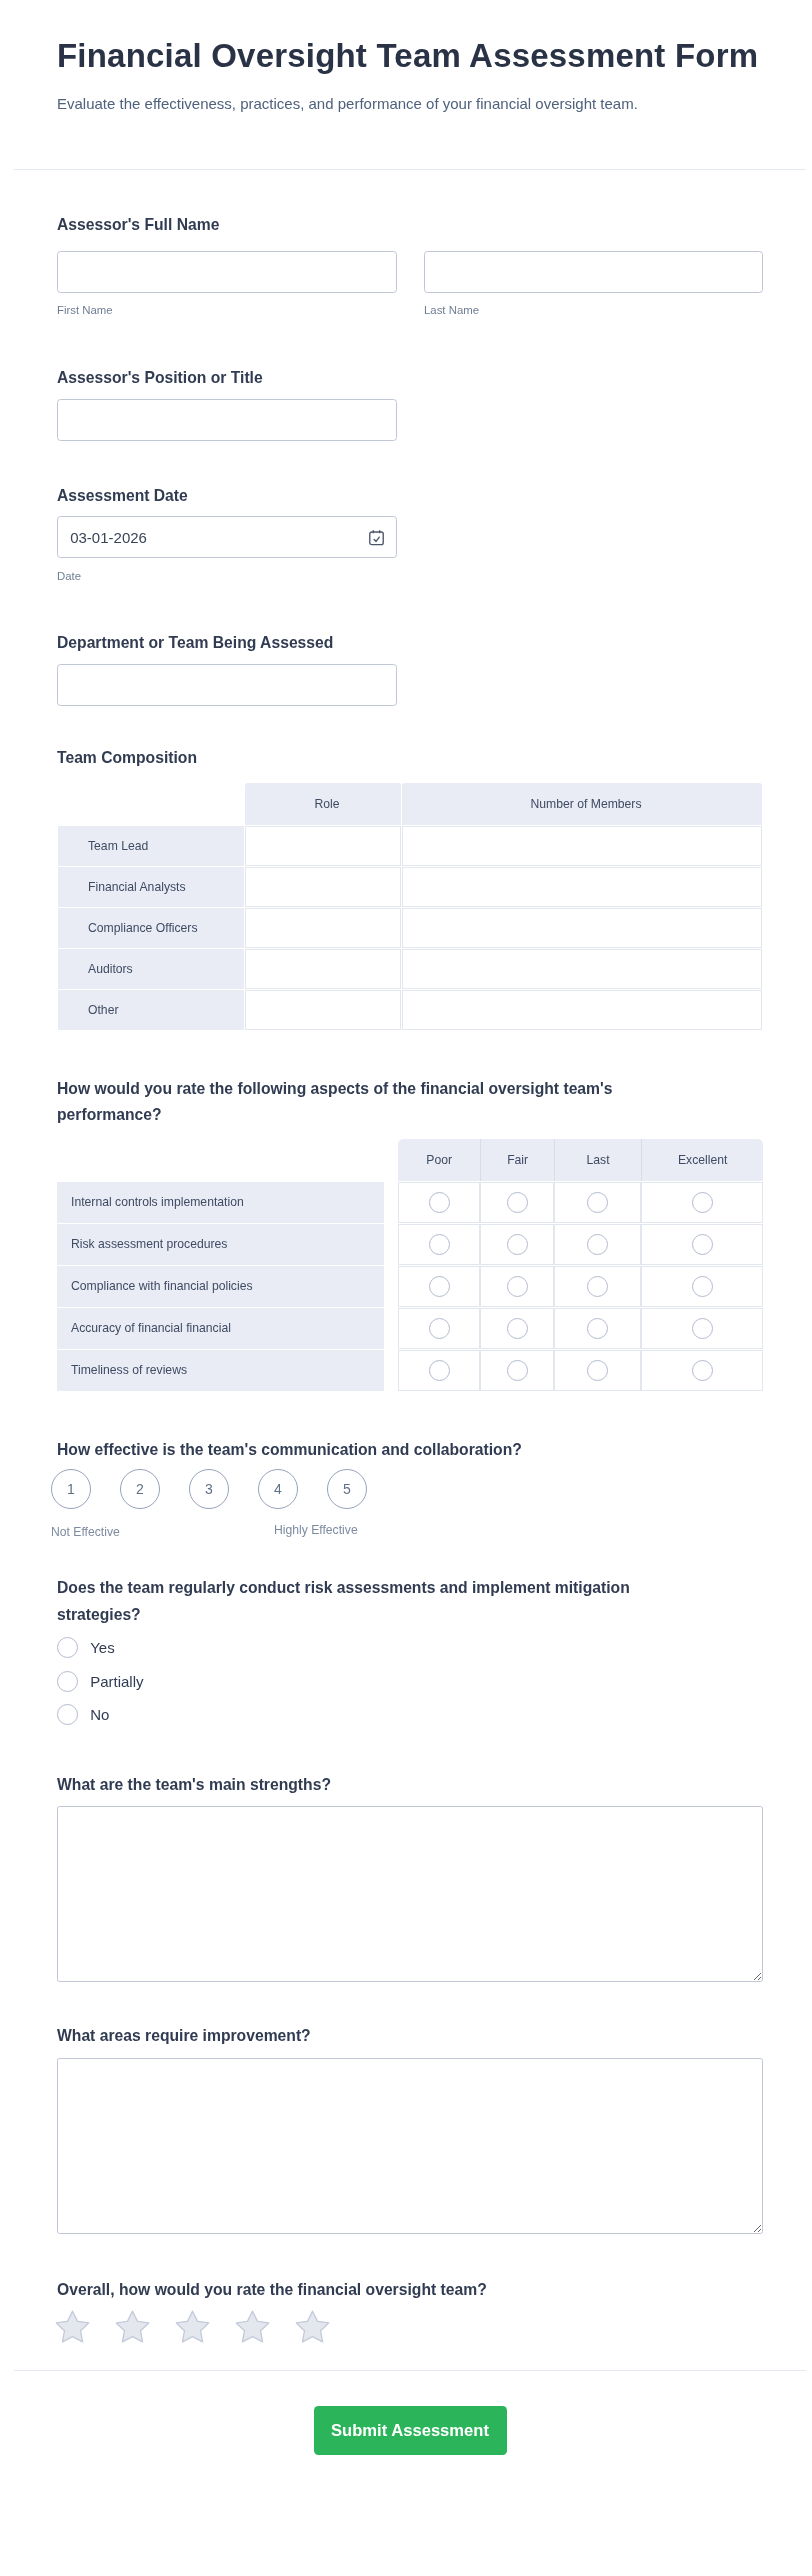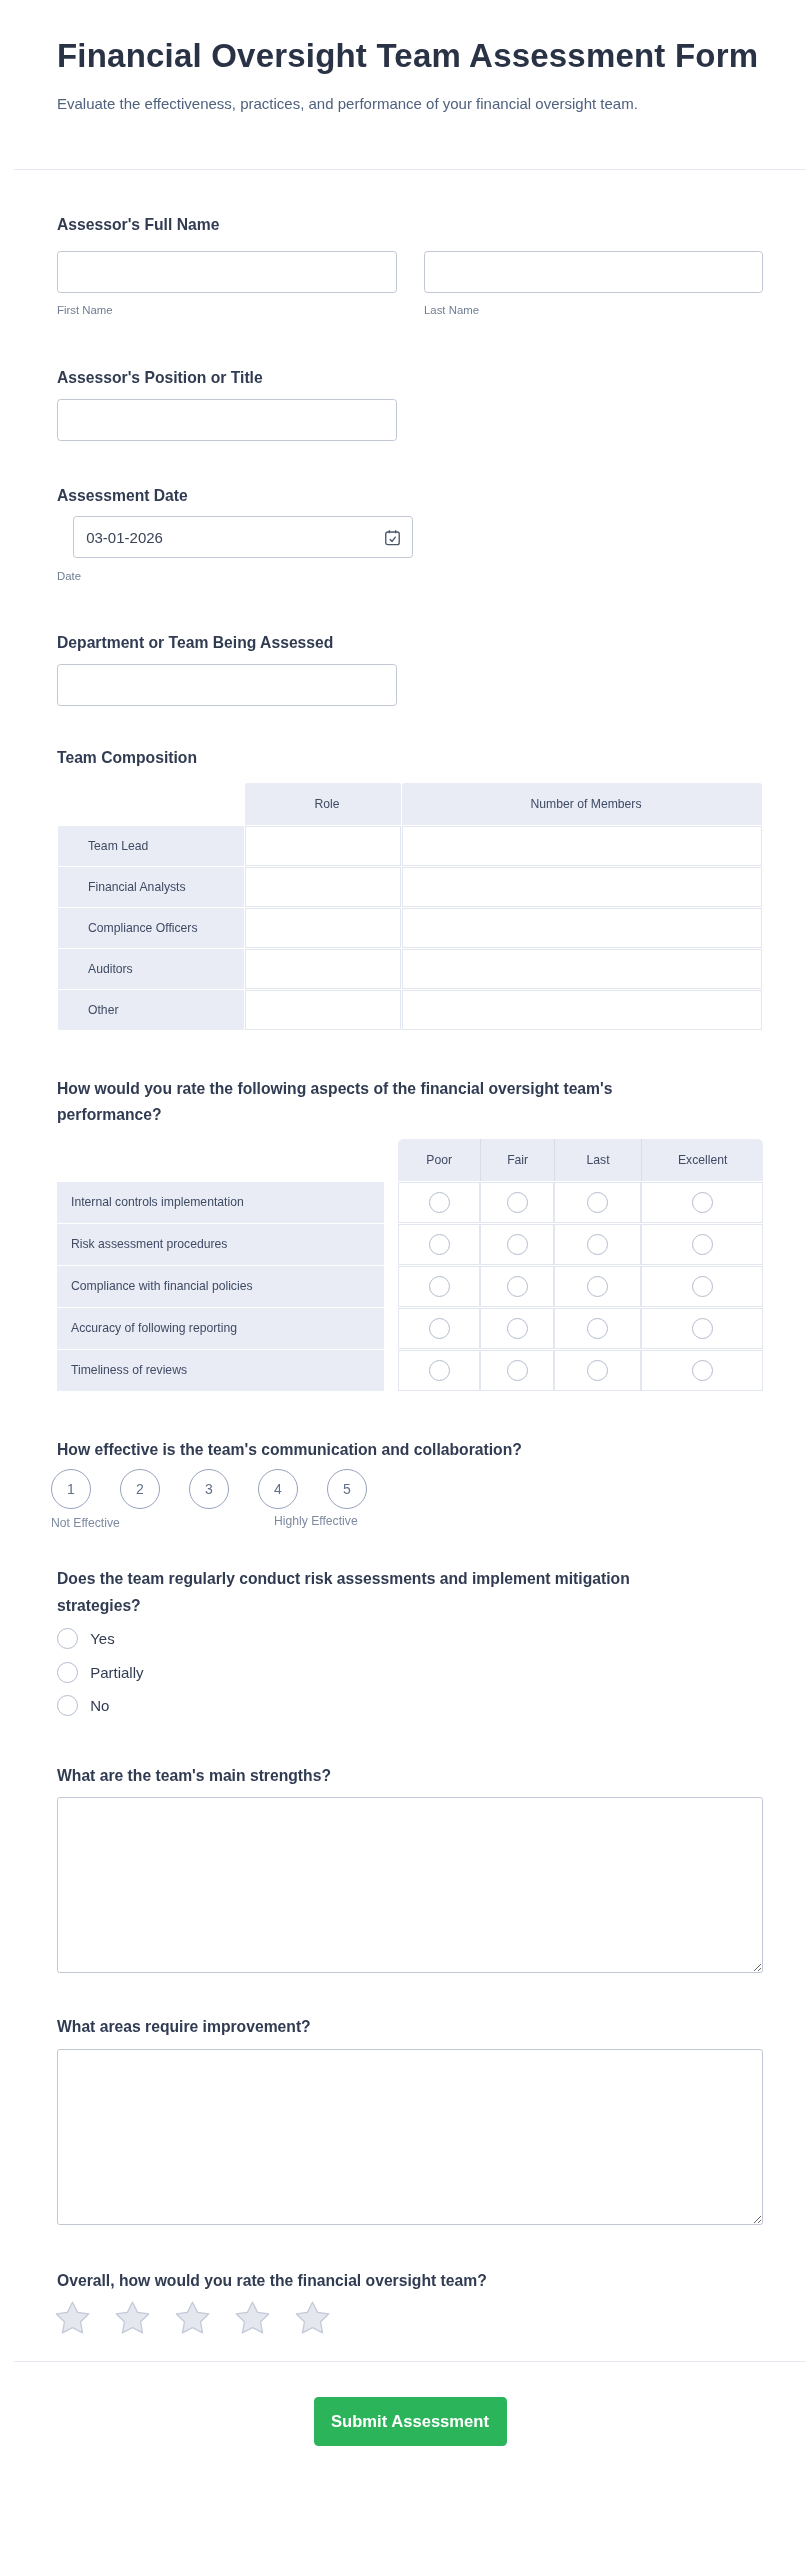--- a/index.html
+++ b/index.html
@@ -41,21 +41,21 @@
   .mt55 { margin-top: 48px; } .mt52 { margin-top: 45px; }
   .mt54 { margin-top: 47px; } .mt49 { margin-top: 43px; }
   .mt47 { margin-top: 41px; } .mt45 { margin-top: 39px; }
   .mt42 { margin-top: 37px; }
   .input-row { display: flex; gap: 27px; margin-top: 12.2px; }
   .single-input { margin-top: 7px; }
   .sublabel-row { display: flex; }
   .sublabel-row .sub-label:first-child { width: 367px; }
 
   
-  .date-wrap { position: relative; width: 340px; margin-top: 7px; margin-left: 16px; }
+  .date-wrap { position: relative; width: 340px; margin-top: 7px; }
   .date-wrap .text-input { width: 340px; padding-right: 40px; }
   .cal-icon { position: absolute; right: 11.4px; top: 11.4px; cursor: pointer; }
 
   
   table.team-table {
     margin-top: 10.5px; width: 706px;
     border-collapse: separate; border-spacing: 1.7px;
     table-layout: fixed;
   }
   table.team-table col.c-label { width: 186px; }
@@ -110,21 +110,21 @@
   }
 
   
   .scale-row { display: flex; gap: 29px; margin-top: 5.2px; margin-left: -6.1px; }
   .scale-circle {
     width: 40px; height: 40px; border-radius: 50%;
     border: 0.9px solid #96a2ba; color: #5f7089; font-size: 14px;
     display: flex; align-items: center; justify-content: center;
     background: #fff; cursor: pointer;
   }
-  .scale-labels { position: relative; margin-top: 5px; height: 15.7px; margin-left: -6.1px; }
+  .scale-labels { position: relative; margin-top: 14px; height: 15.7px; margin-left: -6.1px; }
   .scale-labels span { font-size: 12.2px; color: #7d8aa0; }
   .scale-labels .right { position: absolute; left: 223px; top: 0; }
 
   
   .radio-group { margin-top: 8.7px; }
   .radio-option { display: flex; align-items: center; margin-bottom: 12.2px; cursor: pointer; }
   .radio-option .radio-dot { margin-right: 12.2px; }
   .radio-option .opt-label { font-size: 15px; color: #313c52; }
 
   
@@ -244,21 +244,21 @@
       <tr>
             <td class="row-label">Internal controls implementation</td>
           </tr>
       <tr>
             <td class="row-label">Risk assessment procedures</td>
           </tr>
       <tr>
             <td class="row-label">Compliance with financial policies</td>
           </tr>
       <tr>
-            <td class="row-label">Accuracy of following reporting</td>
+            <td class="row-label">Accuracy of financial financial</td>
           </tr>
       <tr>
             <td class="row-label">Timeliness of reviews</td>
           </tr>
     </tbody>
       </table>
     <table class="m-options">
       <colgroup>
           <col class="o1">
           <col class="o2">

